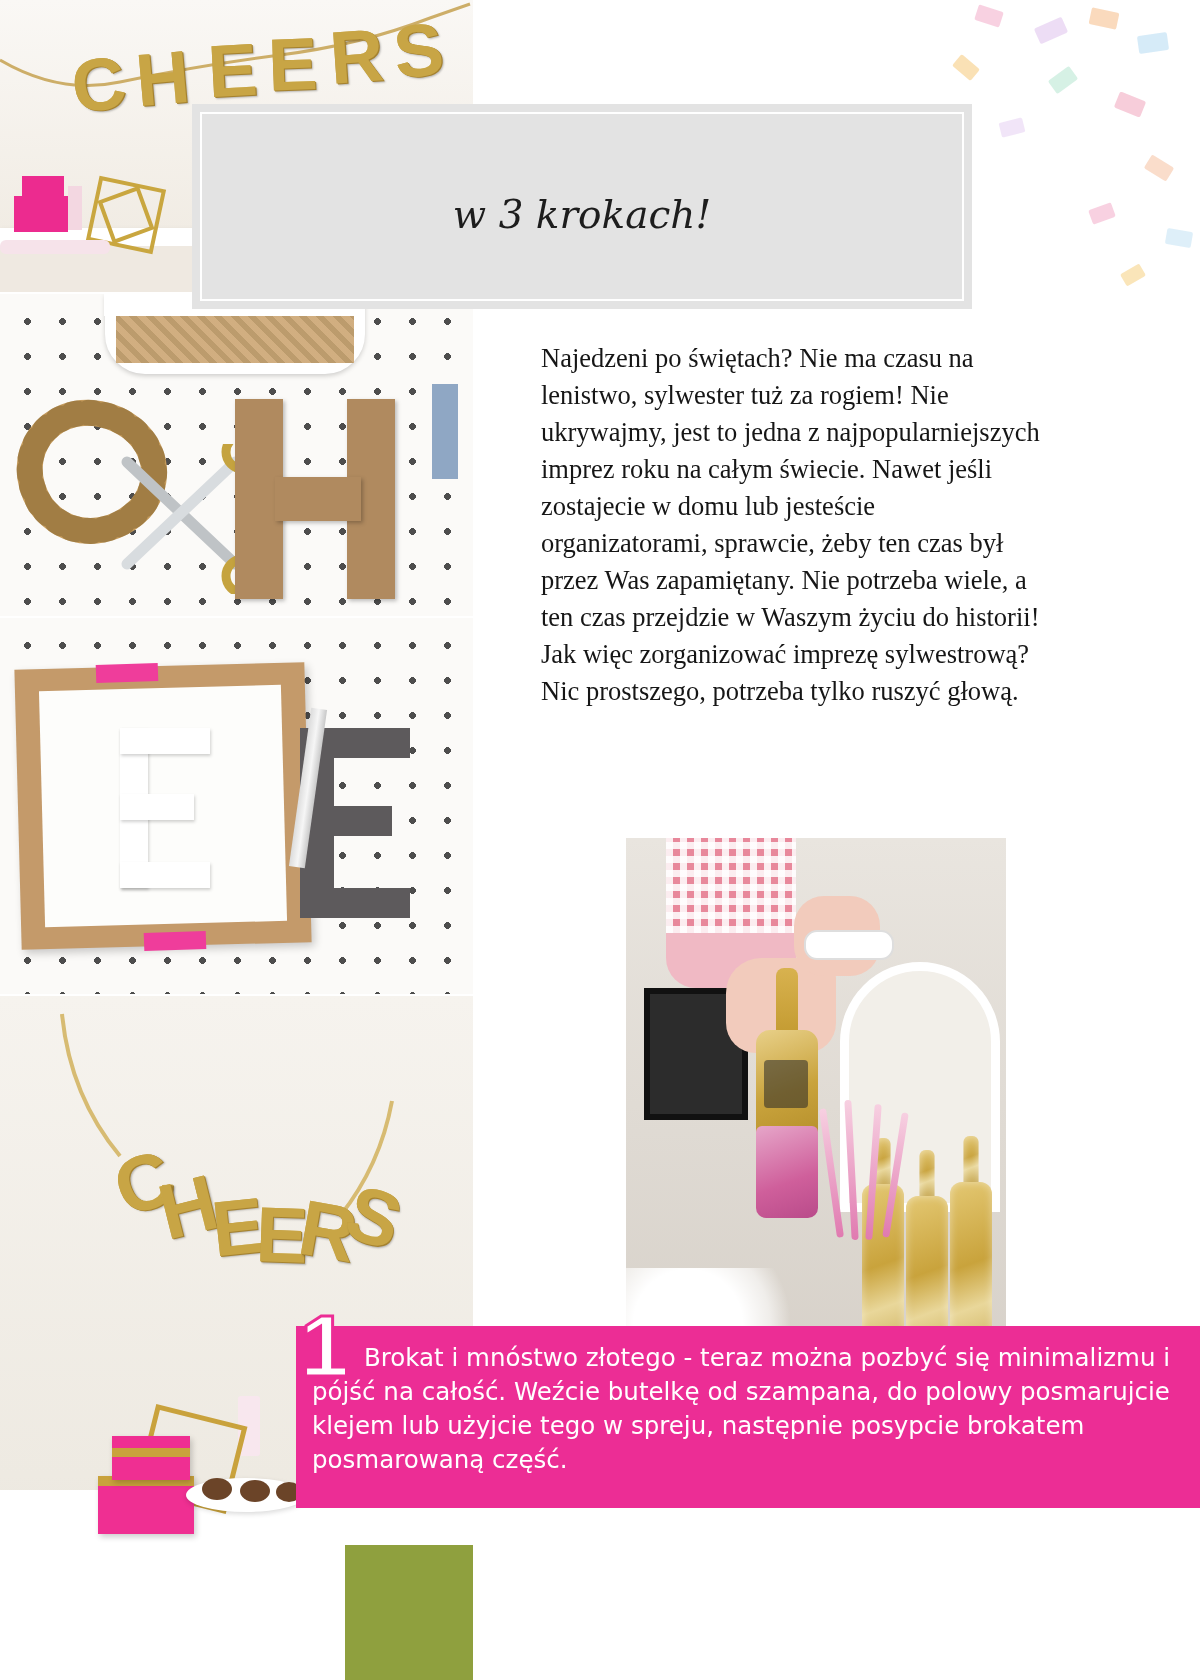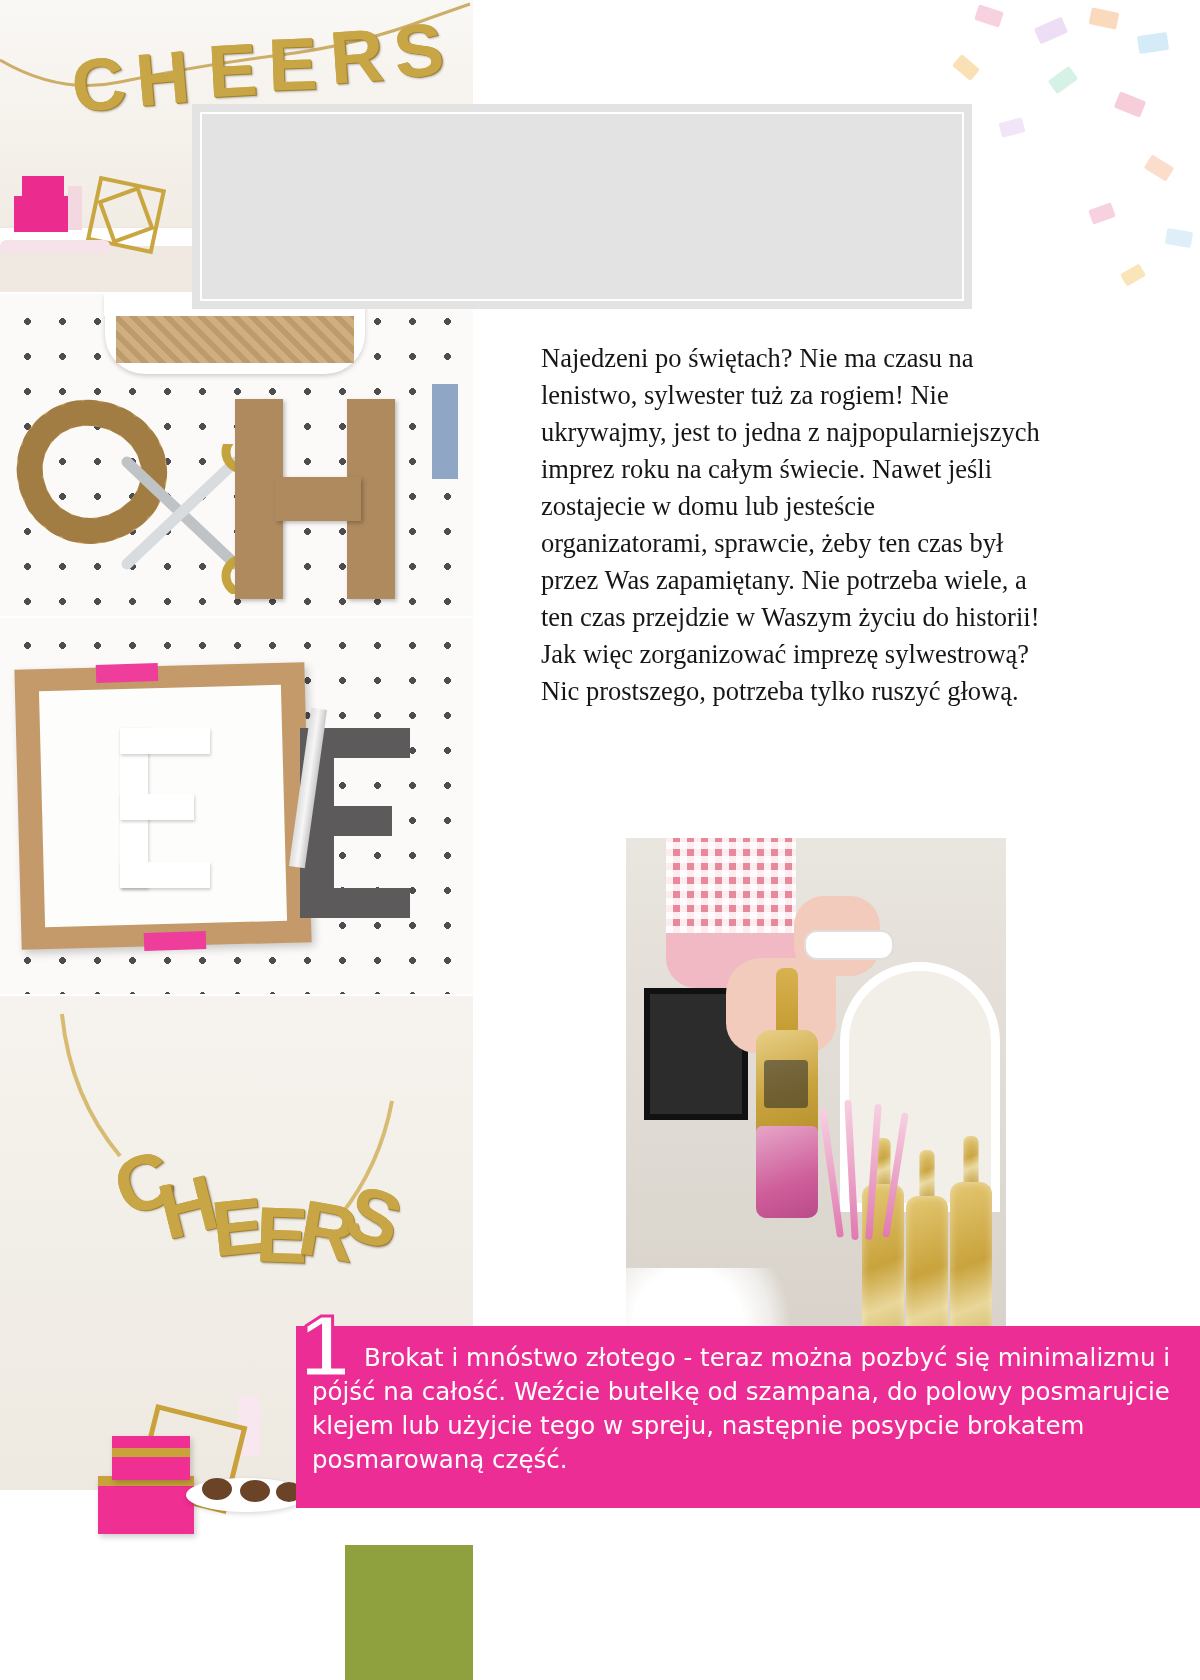--- a/index.html
+++ b/index.html
@@ -333,20 +333,21 @@
   <div class="confetti" style="left:176px;top:96px;width:28px;height:17px;background:#f6c4d4;transform:rotate(22deg)"></div>
   <div class="confetti" style="left:60px;top:120px;width:24px;height:15px;background:#efe0f7;transform:rotate(-14deg)"></div>
   <div class="confetti" style="left:206px;top:160px;width:26px;height:16px;background:#f9d7c2;transform:rotate(32deg)"></div>
   <div class="confetti" style="left:150px;top:206px;width:24px;height:15px;background:#f7c9dc;transform:rotate(-20deg)"></div>
   <div class="confetti" style="left:226px;top:230px;width:26px;height:16px;background:#d8ecf8;transform:rotate(10deg)"></div>
   <div class="confetti" style="left:182px;top:268px;width:22px;height:14px;background:#f9e1ad;transform:rotate(-30deg)"></div>
 </div>
 
 <div class="title-box">
   <div class="title-inner">
+    <div class="title-sub">w 3 krokach!</div>
   </div>
 </div>
 
 <div class="body-text">Najedzeni po świętach? Nie ma czasu na lenistwo, sylwester tuż za rogiem! Nie ukrywajmy, jest to jedna z najpopularniejszych imprez roku na całym świecie. Nawet jeśli zostajecie w domu lub jesteście organizatorami, sprawcie, żeby ten czas był przez Was zapamiętany. Nie potrzeba wiele, a ten czas przejdzie w Waszym życiu do historii! Jak więc zorganizować imprezę sylwestrową? Nic prostszego, potrzeba tylko ruszyć głową.</div>
 
 <div class="right-photo">
   <div class="rp-bg"></div>
   <div class="rp-arch"></div>
   <div class="rp-frame"></div>
   <div class="rp-tulle"></div>

